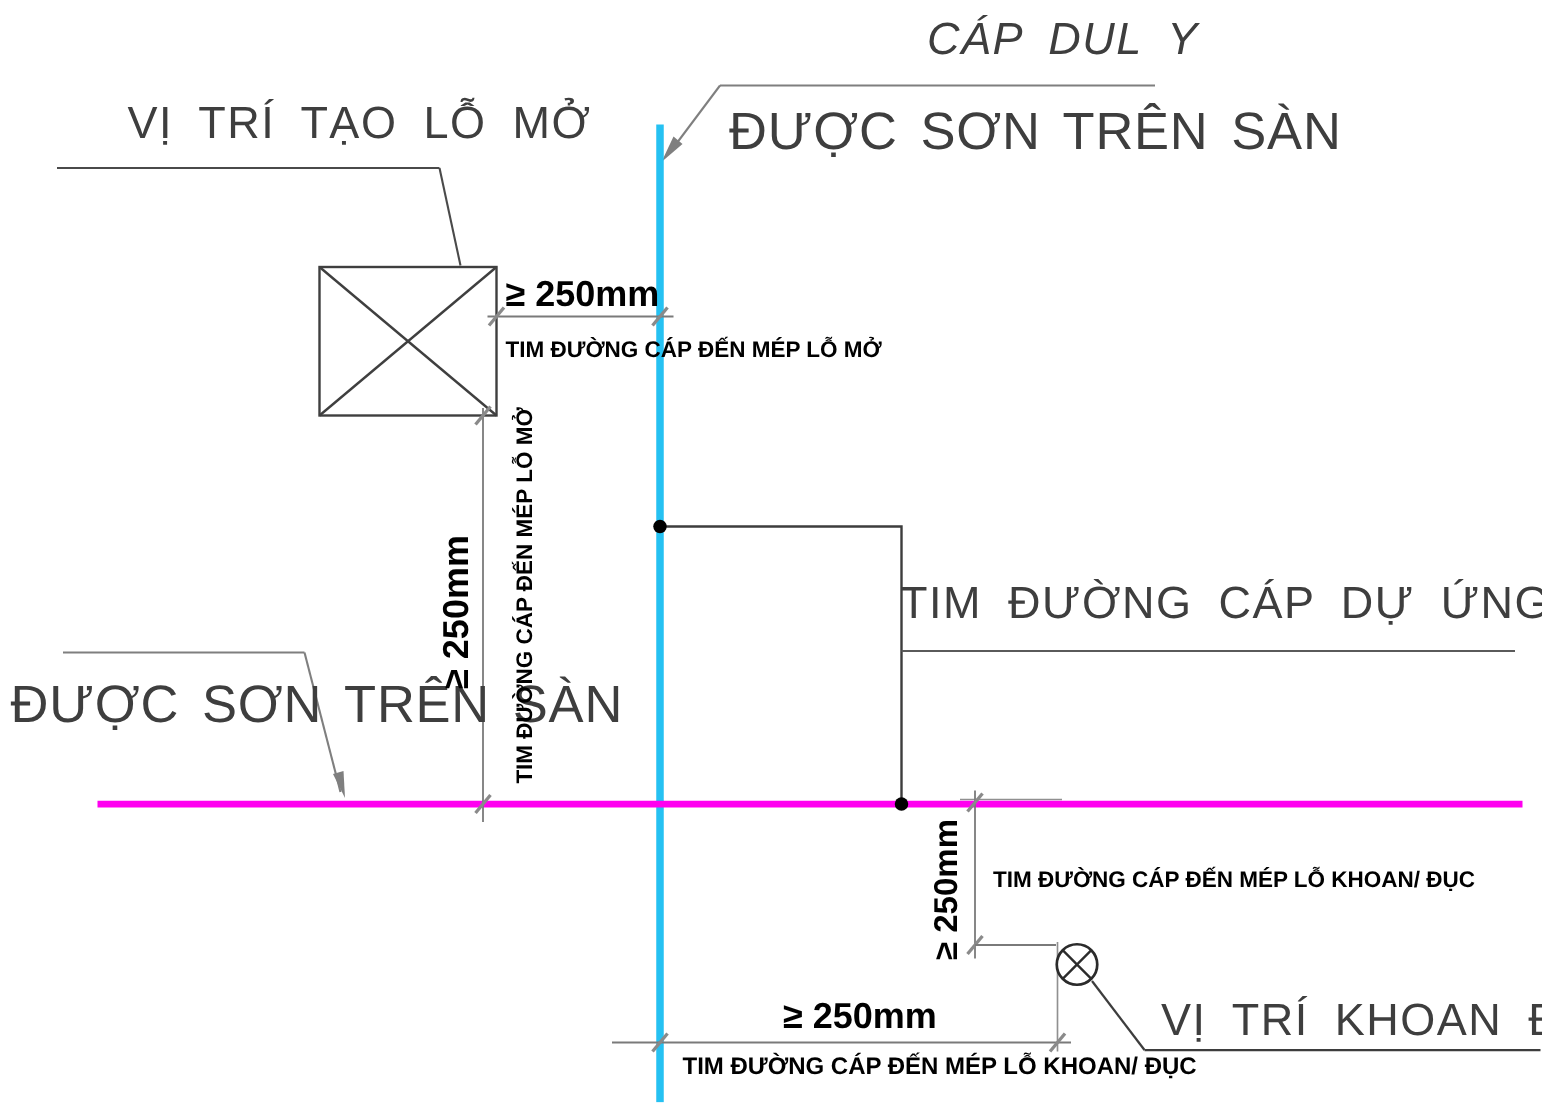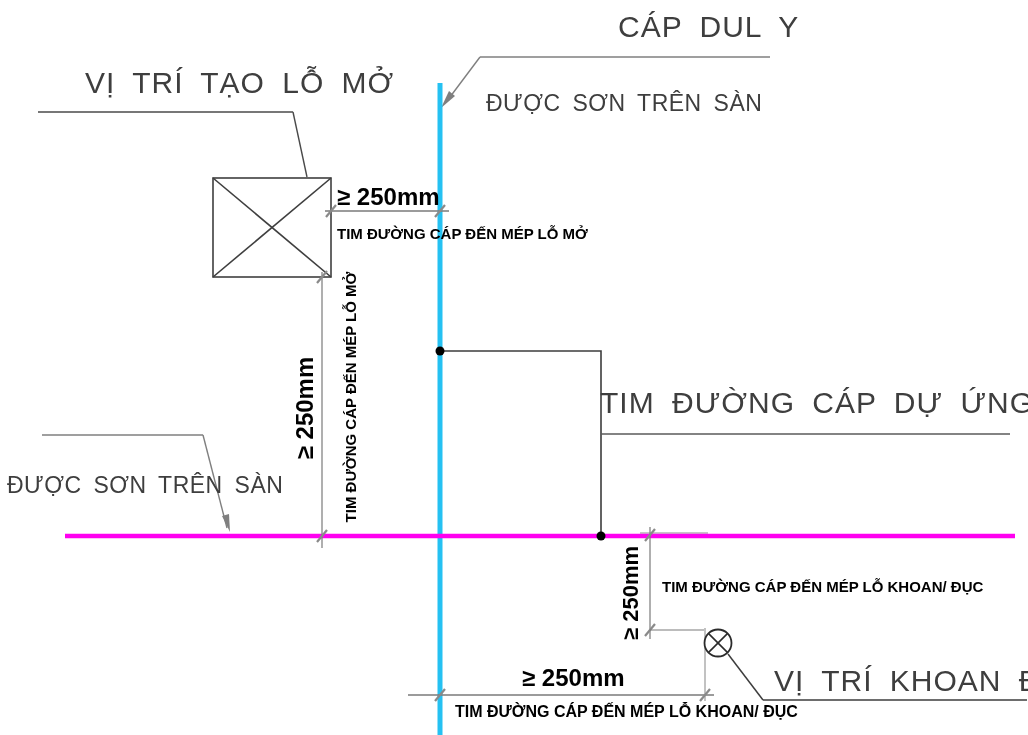--- a/index.html
+++ b/index.html
@@ -1,21 +1,21 @@
 <!DOCTYPE html>
 <html><head>
 <meta charset="utf-8">
 <style>
   html,body{margin:0;padding:0;background:#ffffff;}
   #stage{position:relative;width:1028px;height:735px;background:#ffffff;overflow:hidden;
          font-family:"Liberation Sans",sans-serif;}
   #stage svg{position:absolute;left:0;top:0;}
   .lbl{position:absolute;white-space:nowrap;}
   .cad{color:#3e3e3e;font-size:30px;letter-spacing:1px;word-spacing:8px;line-height:1.15;}
-  .cad-sm{color:#3e3e3e;font-size:23px;letter-spacing:0.5px;word-spacing:5px;line-height:1.15;margin-top:22px;}
+  .cad-sm{color:#3e3e3e;font-size:35px;letter-spacing:0.5px;word-spacing:5px;line-height:1.15;}
   .dimval{font-weight:bold;color:#000;font-size:24px;letter-spacing:0px;}
   .dimval-sm{font-weight:bold;color:#000;font-size:22px;}
   .dimnote{font-weight:bold;color:#000;font-size:15px;letter-spacing:0px;}
   .dimnote-lg{font-weight:bold;color:#000;font-size:16px;}
   .vrot{transform:translate(-50%,-50%) rotate(-90deg);}
 </style>
 </head>
 <body>
 
 <div id="stage">
@@ -91,21 +91,21 @@
     </g>
 
     <g stroke="#3d3d3d" stroke-width="1.5" fill="none">
       <line x1="728" y1="654" x2="763" y2="700"></line>
       <line x1="763" y1="700" x2="1027" y2="700"></line>
     </g>
   </svg>
 
   <div class="lbl cad" style="left:54px;top:66px;margin-left:31px;">VỊ TRÍ TẠO LỖ MỞ</div>
 
-  <div class="lbl cad" style="left:618px;top:10px;">CÁP DUL Y</div>
+  <div class="lbl cad" style="left:618px;top:10px;font-style:italic;">CÁP DUL Y</div>
   <div class="lbl cad-sm" style="left:486px;top:68px;">ĐƯỢC SƠN TRÊN SÀN</div>
 
   <div class="lbl cad-sm" style="left:7px;top:450px;">ĐƯỢC SƠN TRÊN SÀN</div>
 
   <div class="lbl cad" style="left:600px;top:386px;">TIM ĐƯỜNG CÁP DỰ ỨNG LỰC</div>
 
   <div class="lbl cad" style="left:774px;top:664px;">VỊ TRÍ KHOAN ĐỤC</div>
 
   <div class="lbl dimval" style="left:337px;top:183px;">≥ 250mm</div>
   <div class="lbl dimnote" style="left:337px;top:225px;">TIM ĐƯỜNG CÁP ĐẾN MÉP LỖ MỞ</div>

